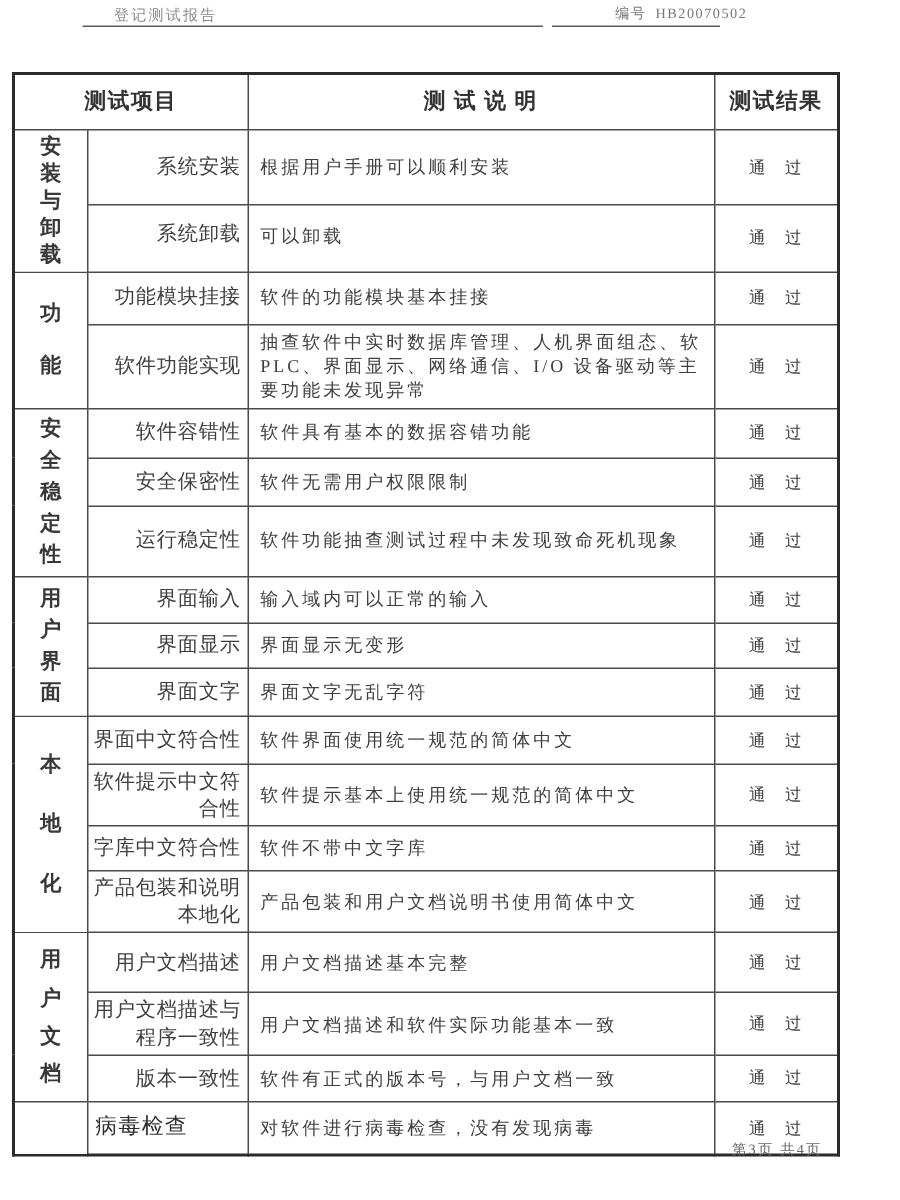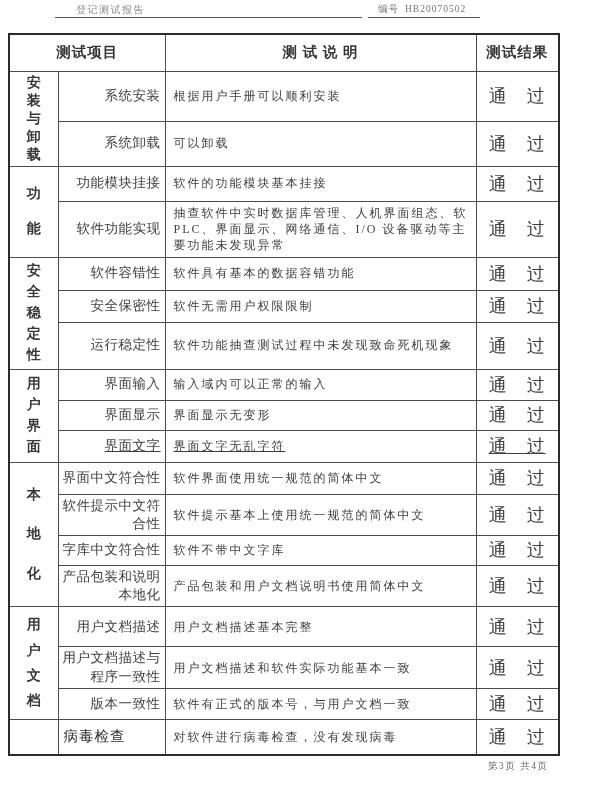--- a/index.html
+++ b/index.html
@@ -21,29 +21,29 @@
     font-size:10px;color:var(--faded);letter-spacing:1.5px;
   }
   .rule-left{
     position:absolute;left:55px;top:17px;width:307px;height:0;
     border-bottom:1.2px solid #5a5a5a;
   }
   .report-number{
     position:absolute;left:378px;top:3px;
     font-size:9.5px;color:#777;letter-spacing:1px;white-space:nowrap;
   }
-  .report-number .num-label{margin-right:6px;}
+  .report-number .num-label{margin-right:6px;margin-left:32px;}
   .rule-right{
     position:absolute;left:368px;top:17px;width:112px;height:0;
     border-bottom:1.2px solid #5a5a5a;
   }
 
   
   table.test-table{
-    position:absolute;left:8px;top:33px;width:550px;
+    position:absolute;left:8px;top:48px;width:550px;
     border-collapse:collapse;table-layout:fixed;
     border:2.5px solid var(--frame);
   }
   .test-table th,.test-table td{
     border:1px solid var(--border);
     vertical-align:middle;
     color:var(--ink);
   }
   .test-table thead tr{height:37px;}
   .test-table th{
@@ -62,21 +62,21 @@
   }
   .item-cell.bold-item{
     font-weight:normal;text-align:left;font-size:14.5px;padding-left:5px;
     letter-spacing:1px;color:#2e2e2e;
   }
   .desc-cell{
     font-size:12px;text-align:left;line-height:1.35;
     padding:3px 6px 3px 8px;letter-spacing:2px;color:#424242;
   }
   .result-cell{
-    font-size:18px;text-align:center;color:#5a5a5a;letter-spacing:1px;
+    font-size:11px;text-align:center;color:#5a5a5a;letter-spacing:1px;
   }
 
   
   .page-footer{
     position:absolute;left:488px;top:760px;
     font-size:9.5px;color:#666;letter-spacing:1.5px;white-space:nowrap;
   }
 </style>
 </head>
 <body>
@@ -110,21 +110,21 @@
               <div>装</div>
               <div>与</div>
               <div>卸</div>
               <div>载</div>
             </div>
           </td>
           <td class="item-cell">系统安装</td>
           <td class="desc-cell">根据用户手册可以顺利安装</td>
           <td class="result-cell">通　过</td>
         </tr>
-        <tr style="height: 45px;">
+        <tr style="height: 45px; font-family: Liberation Mono, monospace;">
           <td class="item-cell">系统卸载</td>
           <td class="desc-cell">可以卸载</td>
           <td class="result-cell">通　过</td>
         </tr>
         <tr style="height: 35px;">
           <td class="group-cell" rowspan="2">
             <div class="group-label">
               <div>功</div>
               <div>能</div>
             </div>
@@ -173,21 +173,21 @@
           </td>
           <td class="item-cell">界面输入</td>
           <td class="desc-cell">输入域内可以正常的输入</td>
           <td class="result-cell">通　过</td>
         </tr>
         <tr style="height: 30px;">
           <td class="item-cell">界面显示</td>
           <td class="desc-cell">界面显示无变形</td>
           <td class="result-cell">通　过</td>
         </tr>
-        <tr style="height: 32px; text-decoration: underline;">
+        <tr style="height: 32px;">
           <td class="item-cell">界面文字</td>
           <td class="desc-cell">界面文字无乱字符</td>
           <td class="result-cell">通　过</td>
         </tr>
         <tr style="height: 32px;">
           <td class="group-cell" rowspan="4">
             <div class="group-label">
               <div>本</div>
               <div>地</div>
               <div>化</div>

